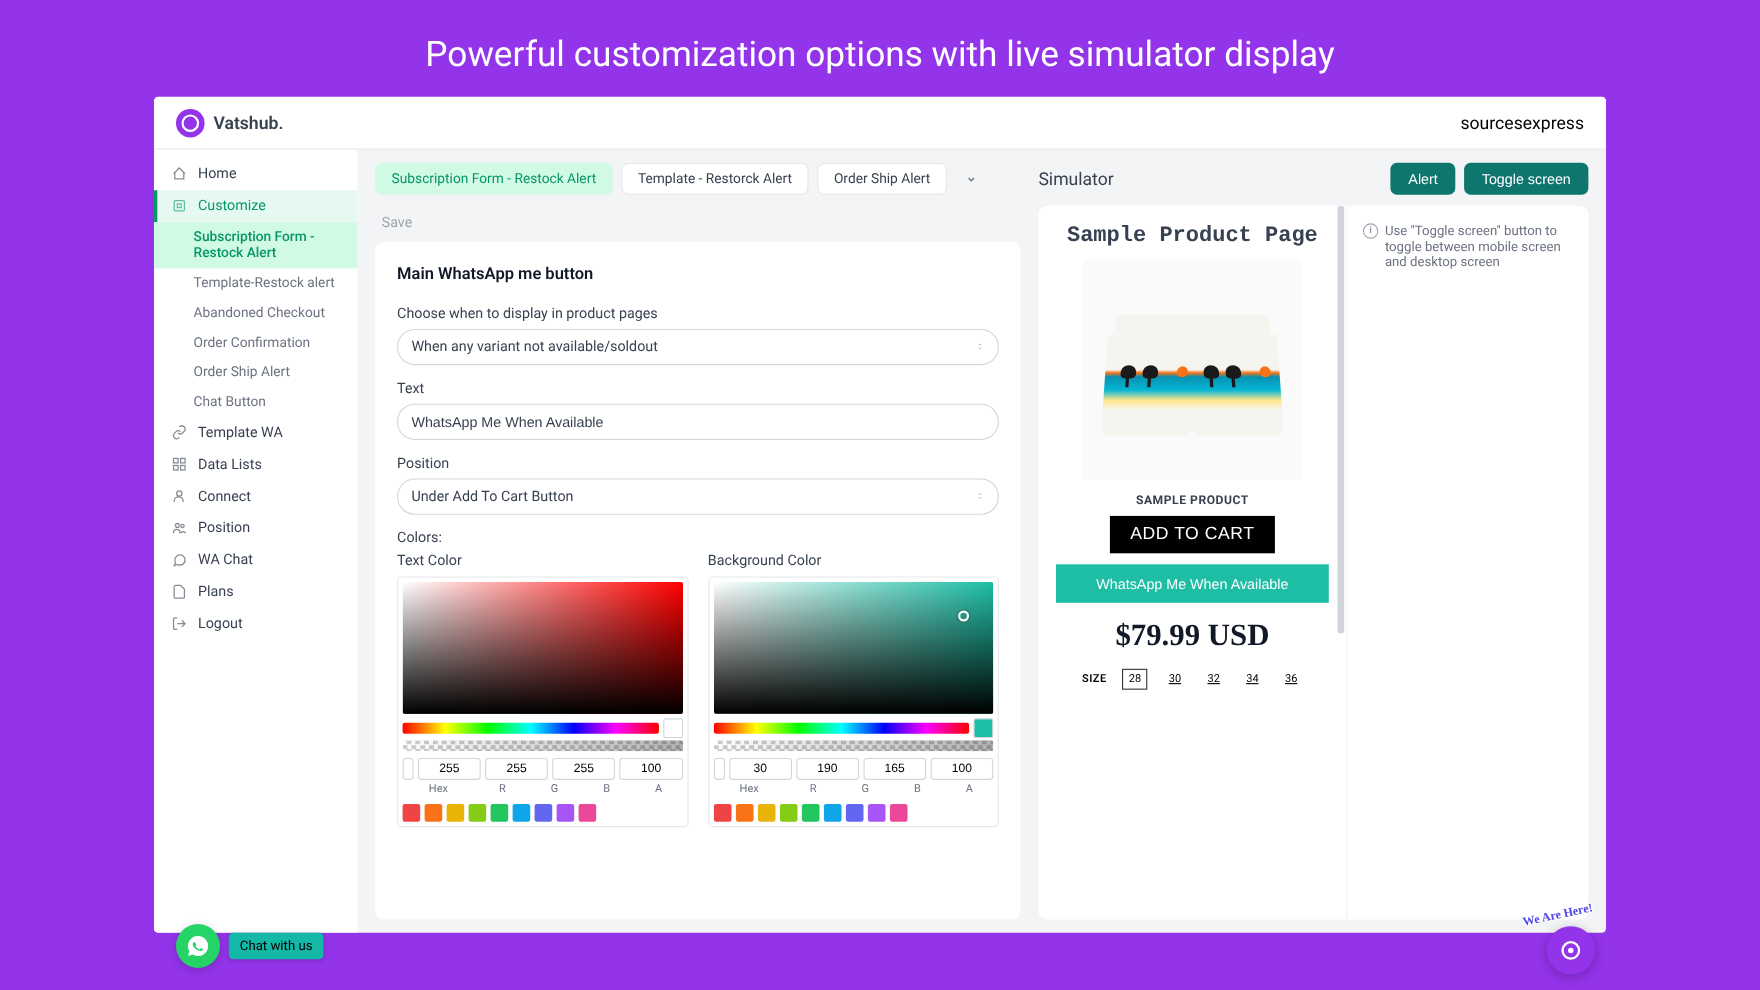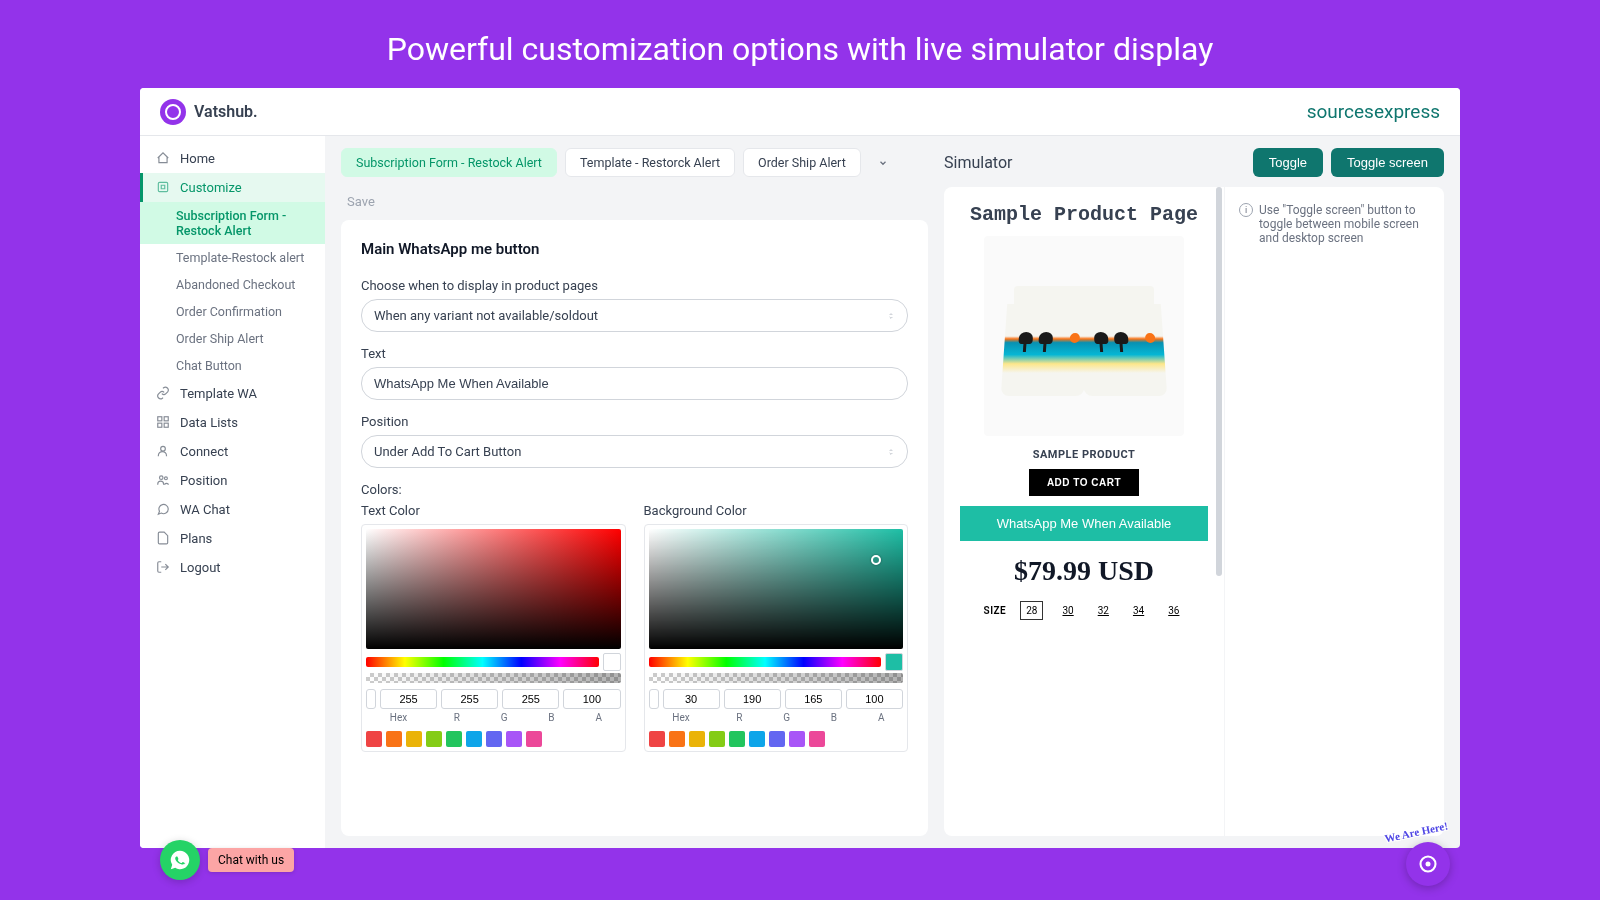--- a/index.html
+++ b/index.html
@@ -3,21 +3,21 @@
 <meta charset="utf-8">
 <style>
 * { box-sizing: border-box; margin: 0; padding: 0; }
 body { font-family: -apple-system, BlinkMacSystemFont, "Segoe UI", Roboto, sans-serif; background: #9333ea; width: 1600px; height: 900px; overflow: hidden; position: relative; }
 .banner { text-align: center; color: #fff; font-size: 32px; font-weight: 400; padding: 30px 0 20px; }
 .app-frame { background: #f3f4f6; margin: 0 140px; height: 760px; border-radius: 4px; overflow: hidden; display: flex; flex-direction: column; position: relative; }
 .topbar { background: #fff; height: 48px; display: flex; align-items: center; padding: 0 20px; justify-content: space-between; border-bottom: 1px solid #e5e7eb; }
 .logo { display: flex; align-items: center; gap: 8px; font-weight: 600; font-size: 16px; color: #374151; }
 .logo-icon { width: 26px; height: 26px; background: #9333ea; border-radius: 50%; display: flex; align-items: center; justify-content: center; }
 .logo-icon::after { content: ""; width: 12px; height: 12px; border: 2px solid #fff; border-radius: 50%; }
-.store-name { color: #0f766e; font-size: 19px; }
+.store-name { color: #000000; font-size: 16px; }
 .body { display: flex; flex: 1; overflow: hidden; }
 .sidebar { width: 185px; background: #fff; padding: 8px 0; overflow-y: auto; font-size: 13px; }
 .side-item { display: flex; align-items: flex-start; gap: 10px; padding: 7px 16px; color: #374151; cursor: pointer; }
 .side-item.active { background: #e6f9f0; color: #059669; border-left: 3px solid #059669; padding-left: 13px; }
 .side-item .icon { width: 14px; height: 14px; opacity: 0.6; flex-shrink: 0; }
 .side-sub { padding: 6px 16px 6px 36px; color: #6b7280; font-size: 12.5px; cursor: pointer; }
 .side-sub.active { background: #d1fae5; color: #059669; font-weight: 500; }
 .main { flex: 1; display: flex; gap: 16px; padding: 12px 16px; overflow: hidden; }
 .left-col { flex: 1; display: flex; flex-direction: column; overflow: hidden; }
 .tabs { display: flex; gap: 8px; margin-bottom: 10px; align-items: center; }
@@ -54,33 +54,33 @@
 .sim-header { display: flex; justify-content: space-between; align-items: center; }
 .sim-title { font-size: 16px; color: #374151; }
 .sim-btns { display: flex; gap: 8px; }
 .sim-btn { background: #0f766e; color: #fff; border: none; padding: 7px 16px; border-radius: 6px; font-size: 13px; cursor: pointer; }
 .sim-body { background: #fff; border-radius: 8px; flex: 1; display: flex; overflow: hidden; }
 .sim-preview { width: 280px; padding: 16px; text-align: center; overflow-y: auto; position: relative; }
 .sim-preview::-webkit-scrollbar { width: 8px; }
 .sim-preview h2 { font-family: "Courier New", monospace; font-size: 20px; font-weight: 700; color: #374151; margin-bottom: 10px; }
 .prod-img { width: 200px; height: 200px; background: #fafafa; margin: 0 auto 12px; border-radius: 4px; display: flex; align-items: center; justify-content: center; position: relative; overflow: hidden; }
 .prod-name { font-size: 11px; font-weight: 700; letter-spacing: 0.5px; color: #374151; margin-bottom: 8px; }
-.atc-btn { background: #000; color: #fff; border: none; padding: 8px 18px; font-size: 10px; font-weight: 700; letter-spacing: 0.5px; cursor: pointer; margin-bottom: 10px; }
+.atc-btn { background: #000; color: #fff; border: none; padding: 8px 18px; font-size: 16px; font-weight: 400; letter-spacing: 0.5px; cursor: pointer; margin-bottom: 10px; }
 .wa-btn { background: #1ebea5; color: #fff; border: none; padding: 10px 20px; font-size: 13px; font-weight: 500; cursor: pointer; width: 100%; margin-bottom: 14px; }
 .price { font-size: 28px; font-weight: 700; color: #111827; margin-bottom: 14px; font-family: Georgia, serif; }
 .size-row { display: flex; align-items: center; gap: 14px; font-size: 10px; justify-content: center; }
 .size-label { font-weight: 600; letter-spacing: 0.5px; }
 .size-opt { text-decoration: underline; cursor: pointer; padding: 3px 5px; }
 .size-opt.sel { border: 1px solid #333; text-decoration: none; }
 .sim-info { flex: 1; padding: 16px 14px; font-size: 12px; color: #6b7280; border-left: 1px solid #f3f4f6; }
 .sim-info-row { display: flex; gap: 6px; }
 .info-icon { width: 14px; height: 14px; border: 1px solid #9ca3af; border-radius: 50%; display: flex; align-items: center; justify-content: center; font-size: 9px; flex-shrink: 0; }
 .chat-widget { position: absolute; bottom: 20px; left: 160px; display: flex; align-items: center; gap: 8px; }
 .wa-circle { width: 40px; height: 40px; background: #25d366; border-radius: 50%; display: flex; align-items: center; justify-content: center; box-shadow: 0 2px 8px rgba(0,0,0,0.2); }
-.chat-label { background: #fca5a5; padding: 5px 10px; border-radius: 4px; font-size: 12px; box-shadow: 0 1px 4px rgba(0,0,0,0.15); }
+.chat-label { background: #14b8a6; padding: 5px 10px; border-radius: 4px; font-size: 12px; box-shadow: 0 1px 4px rgba(0,0,0,0.15); }
 .help-widget { position: absolute; bottom: 14px; right: 150px; }
 .help-circle { width: 44px; height: 44px; background: #9333ea; border-radius: 50%; display: flex; align-items: center; justify-content: center; box-shadow: 0 2px 10px rgba(0,0,0,0.25); }
 .help-badge { position: absolute; top: -16px; left: -22px; font-size: 11px; font-weight: 700; color: #4f46e5; transform: rotate(-12deg); text-shadow: 1px 1px 0 #fff, -1px -1px 0 #fff, 1px -1px 0 #fff, -1px 1px 0 #fff; font-family: "Comic Sans MS", cursive; }
 .sim-scroll { position: absolute; right: 2px; top: 0; width: 6px; height: 60%; background: #d1d5db; border-radius: 3px; }
 
 .shorts { width: 160px; height: 120px; position: relative; }
 .shorts-top { position: absolute; top: 10px; left: 10px; right: 10px; height: 18px; background: #f5f5f0; border-radius: 4px 4px 0 0; }
 .shorts-body { position: absolute; top: 28px; left: 0; right: 0; bottom: 0; }
 .shorts-leg-l, .shorts-leg-r { position: absolute; top: 0; width: 52%; height: 100%; background: linear-gradient(to bottom, #f5f5f0 0%, #f5f5f0 35%, #f97316 38%, #0891b2 42%, #06b6d4 55%, #fde68a 65%, #f5f5f0 75%); border-radius: 0 0 8px 8px; }
 .shorts-leg-l { left: 0; transform: skewX(-4deg); }
@@ -288,21 +288,21 @@
               </div>
             </div>
           </div>
         </div>
       </div>
 
       <div class="right-col">
         <div class="sim-header">
           <span class="sim-title">Simulator</span>
           <div class="sim-btns">
-            <button class="sim-btn">Toggle</button>
+            <button class="sim-btn">Alert</button>
             <button class="sim-btn">Toggle screen</button>
           </div>
         </div>
         <div class="sim-body">
           <div class="sim-preview">
             <div class="sim-scroll"></div>
             <h2>Sample Product Page</h2>
             <div class="prod-img">
               <div class="shorts">
                 <div class="shorts-top"></div>

